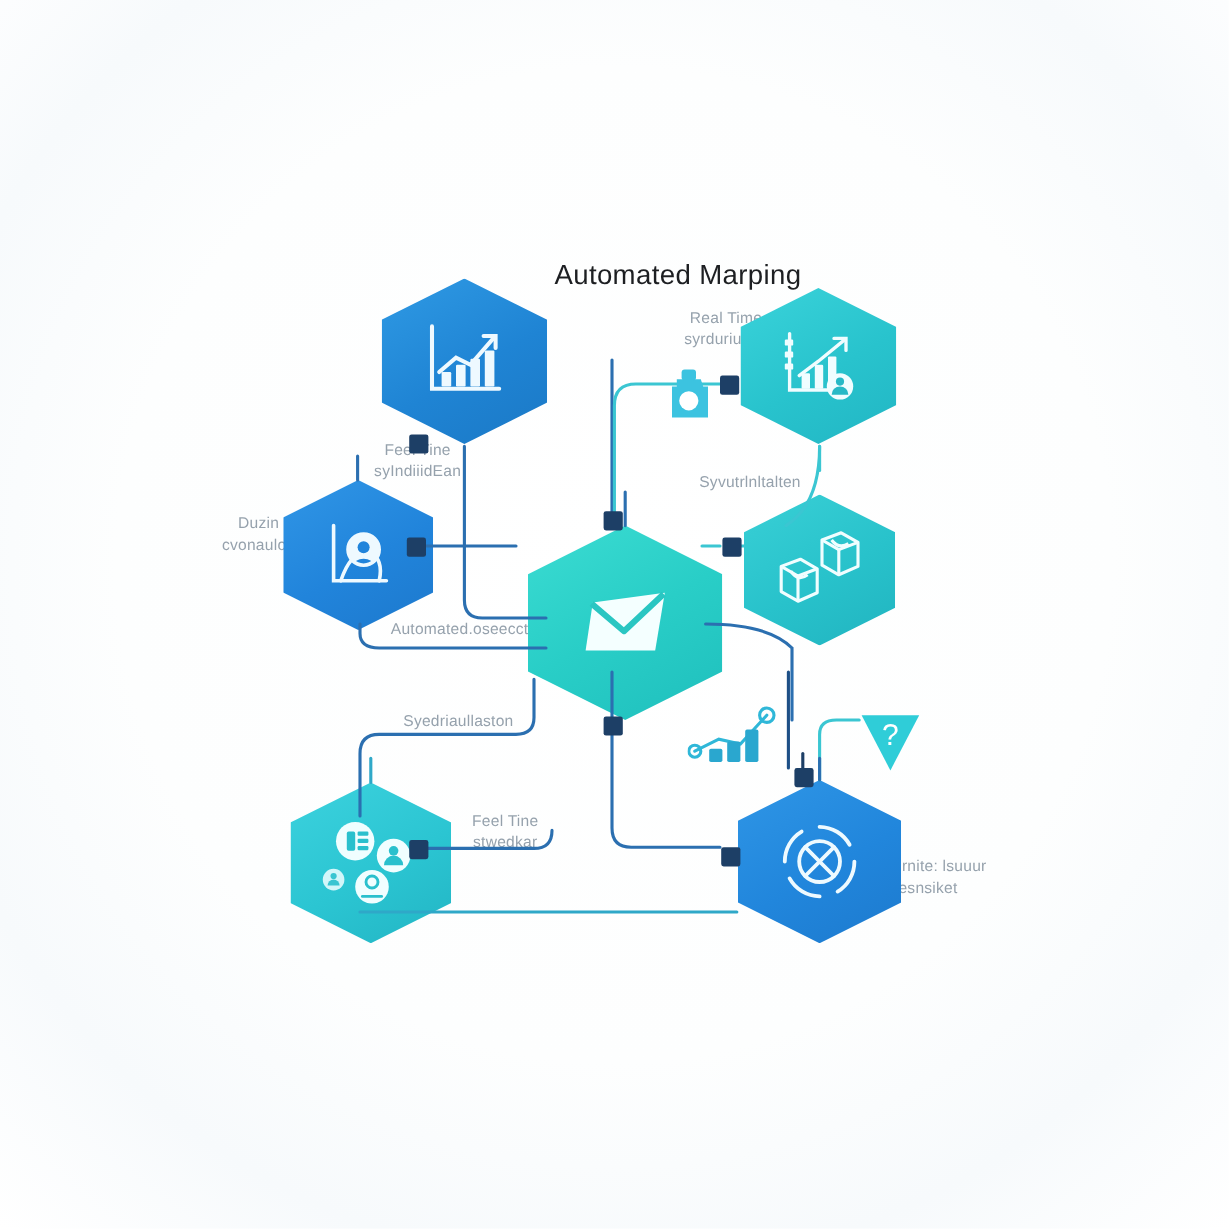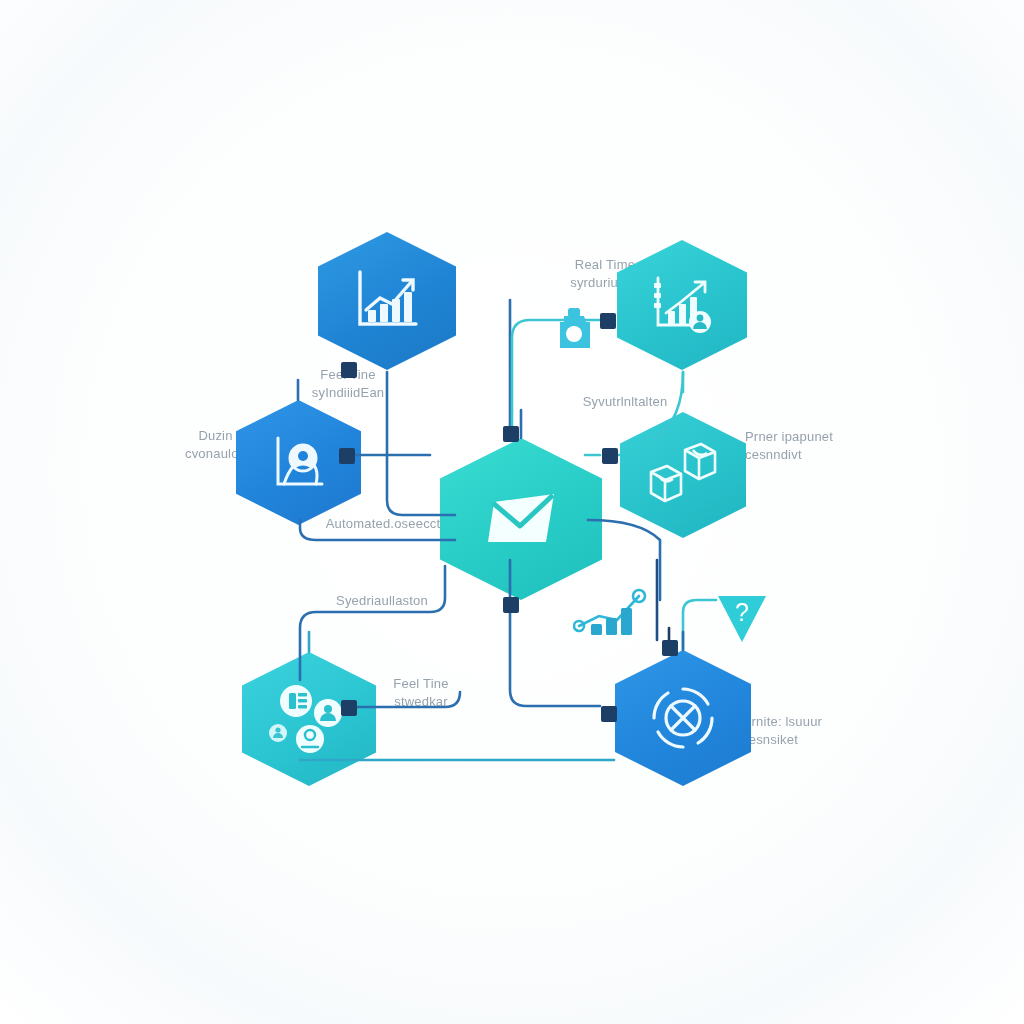--- a/index.html
+++ b/index.html
@@ -68,30 +68,29 @@
       <path d="M683 372 L683 392" stroke="#3bc6d2"></path>
 
       <path d="M298 400 L298 380" stroke="#2b6fb0"></path>
 
       <path d="M309 652 L309 632" stroke="#2fa8c8"></path>
 
       <path d="M683 650 L683 632" stroke="#2b6fb0"></path>
     </g>
   </svg>
 
+  <div class="title" style="left:462px;top:216px;">Automated Marping</div>
 
   <div class="label l2" style="left:540px;top:256px;width:130px;font-size:13px;">Real Time
 syrduriufiun</div>
   <div class="label l2" style="left:288px;top:366px;width:120px;font-size:13px;">Feel Tine
 syIndiiidEan</div>
   <div class="label l2" style="left:158px;top:427px;width:115px;font-size:13px;">Duzin
 cvonaulon</div>
   <div class="label" style="left:560px;top:393px;width:130px;font-size:13px;">Syvutrlnltalten</div>
-  <div class="label l2" style="left:745px;top:428px;width:120px;font-size:13px;text-align:left;">Prner ipapunet
-cesnndivt</div>
   <div class="label" style="left:318px;top:515px;width:130px;font-size:13px;">Automated.oseecct</div>
   <div class="label" style="left:322px;top:592px;width:120px;font-size:13px;">Syedriaullaston</div>
   <div class="label l2" style="left:366px;top:675px;width:110px;font-size:13px;">Feel Tine
 stwedkar</div>
   <div class="label l2" style="left:742px;top:713px;width:130px;font-size:13px;text-align:left;">Drnite: lsuuur
 cesnsiket</div>
 
   <div class="hex" style="left:318px;top:232px;width:138px;height:138px;">
     <div class="shape" style="background:linear-gradient(150deg,#2f9ae4 0%,#1f84d4 55%,#1b79c6 100%);"></div>
     <div class="glyph">

